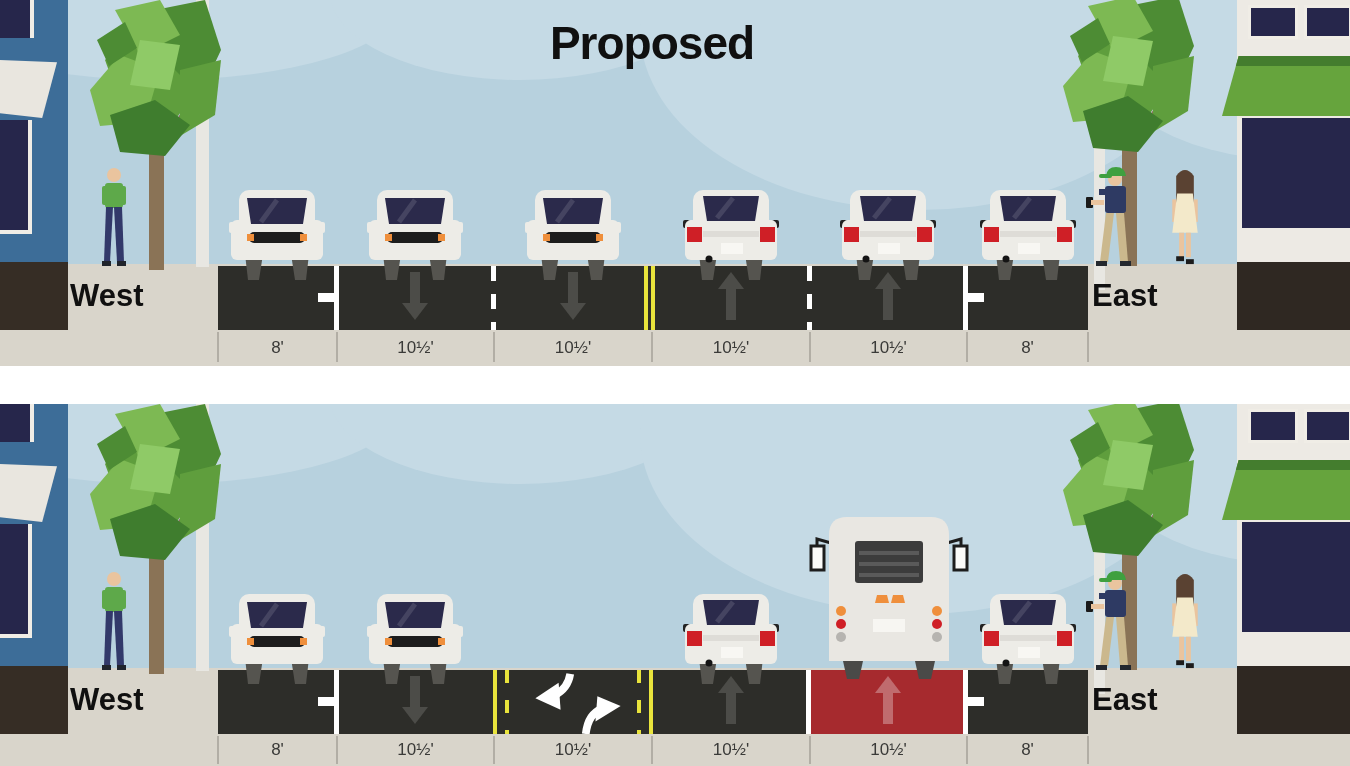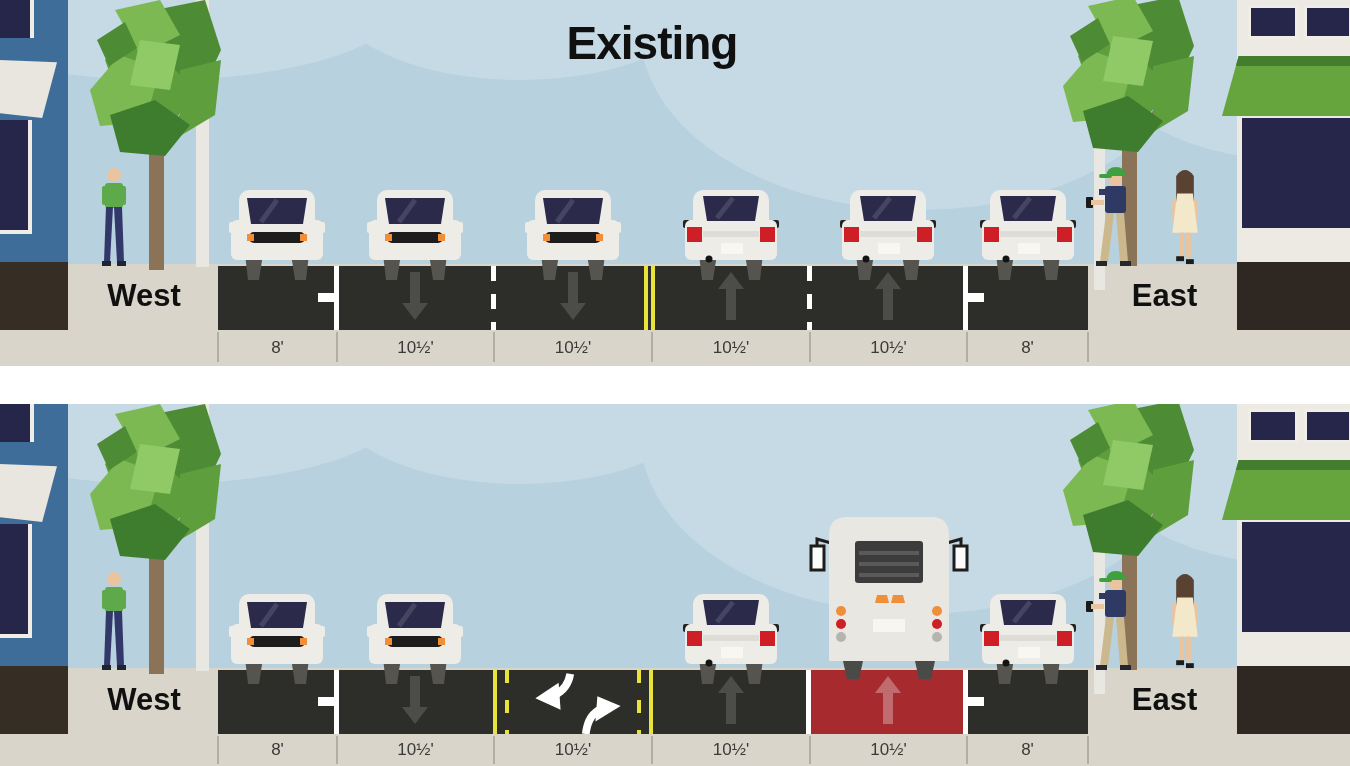--- a/index.html
+++ b/index.html
@@ -8,21 +8,21 @@
   .abs{position:absolute}
   .panel{position:absolute;left:0;width:1350px;background:var(--sky);overflow:hidden}
   .cloud{position:absolute;background:var(--cloud);border-radius:50%}
   .sidewalk{position:absolute;left:0;width:1350px;top:264px;bottom:0;background:var(--sidewalk)}
   .base-dark{position:absolute;top:262px;height:68px}
   .road{position:absolute;left:218px;width:870px;top:266px;height:64px;background:var(--road)}
   .redlane{position:absolute;left:810px;width:157px;top:266px;height:64px;background:var(--red_lane)}
   .pole{position:absolute;width:13px;background:var(--pole)}
   .ptitle{position:absolute;left:0;width:1304px;text-align:center;font-size:46px;font-weight:bold;
           letter-spacing:-1px;color:var(--title_text)}
-  .dirlabel{position:absolute;font-size:31px;font-weight:bold;color:var(--title_text);text-align:center}
+  .dirlabel{position:absolute;font-size:31px;font-weight:bold;color:var(--title_text);text-align:left}
   .mline{position:absolute;top:266px;height:64px}
   .pmark{background:var(--marking_white);width:5px}
   .pmark .tick{position:absolute;top:27px;width:16px;height:9px;background:var(--marking_white)}
   .tick-w{left:-16px}.tick-e{left:5px}
   .dashw{width:5px;background:repeating-linear-gradient(to bottom,var(--marking_white) 0 15px,transparent 15px 28px)}
   .dashy{width:4px;background:repeating-linear-gradient(to bottom,var(--marking_yellow) 0 13px,transparent 13px 30px)}
   .soly{width:4px;background:var(--marking_yellow)}
   .solw{width:5px;background:var(--marking_white)}
   .dbly{width:11px;background:linear-gradient(to right,var(--marking_yellow) 0 4px,transparent 4px 7px,var(--marking_yellow) 7px 11px)}
   .mdiv{position:absolute;width:2px;background:var(--divider)}
@@ -261,21 +261,21 @@
     <div class="mdiv" style="left:1087px;top:332px;height:30px"></div>
     <div class="mlabel" style="left:218px;width:119px;top:338px">8'</div>
     <div class="mlabel" style="left:337px;width:157px;top:338px">10½'</div>
     <div class="mlabel" style="left:494px;width:158px;top:338px">10½'</div>
     <div class="mlabel" style="left:652px;width:158px;top:338px">10½'</div>
     <div class="mlabel" style="left:810px;width:157px;top:338px">10½'</div>
     <div class="mlabel" style="left:967px;width:121px;top:338px">8'</div>
 
     <div class="dirlabel" style="left:70px;width:148px;top:278px">West</div>
     <div class="dirlabel" style="left:1092px;width:145px;top:278px">East</div>
-    <div class="ptitle" style="top:16px">Existing</div>
+    <div class="ptitle" style="top:16px">Proposed</div>
   </div>
 
   <div class="panel" style="top:404px;height:362px">
     <div class="cloud" style="left:0;top:0;width:1350px;height:38px;border-radius:0"></div>
     <div class="cloud" style="left:-80px;top:-70px;width:480px;height:150px"></div>
     <div class="cloud" style="left:330px;top:-95px;width:380px;height:175px"></div>
     <div class="cloud" style="left:640px;top:-150px;width:560px;height:360px"></div>
     <div class="cloud" style="left:1080px;top:-120px;width:420px;height:280px"></div>
 
     <div class="sidewalk"></div>

